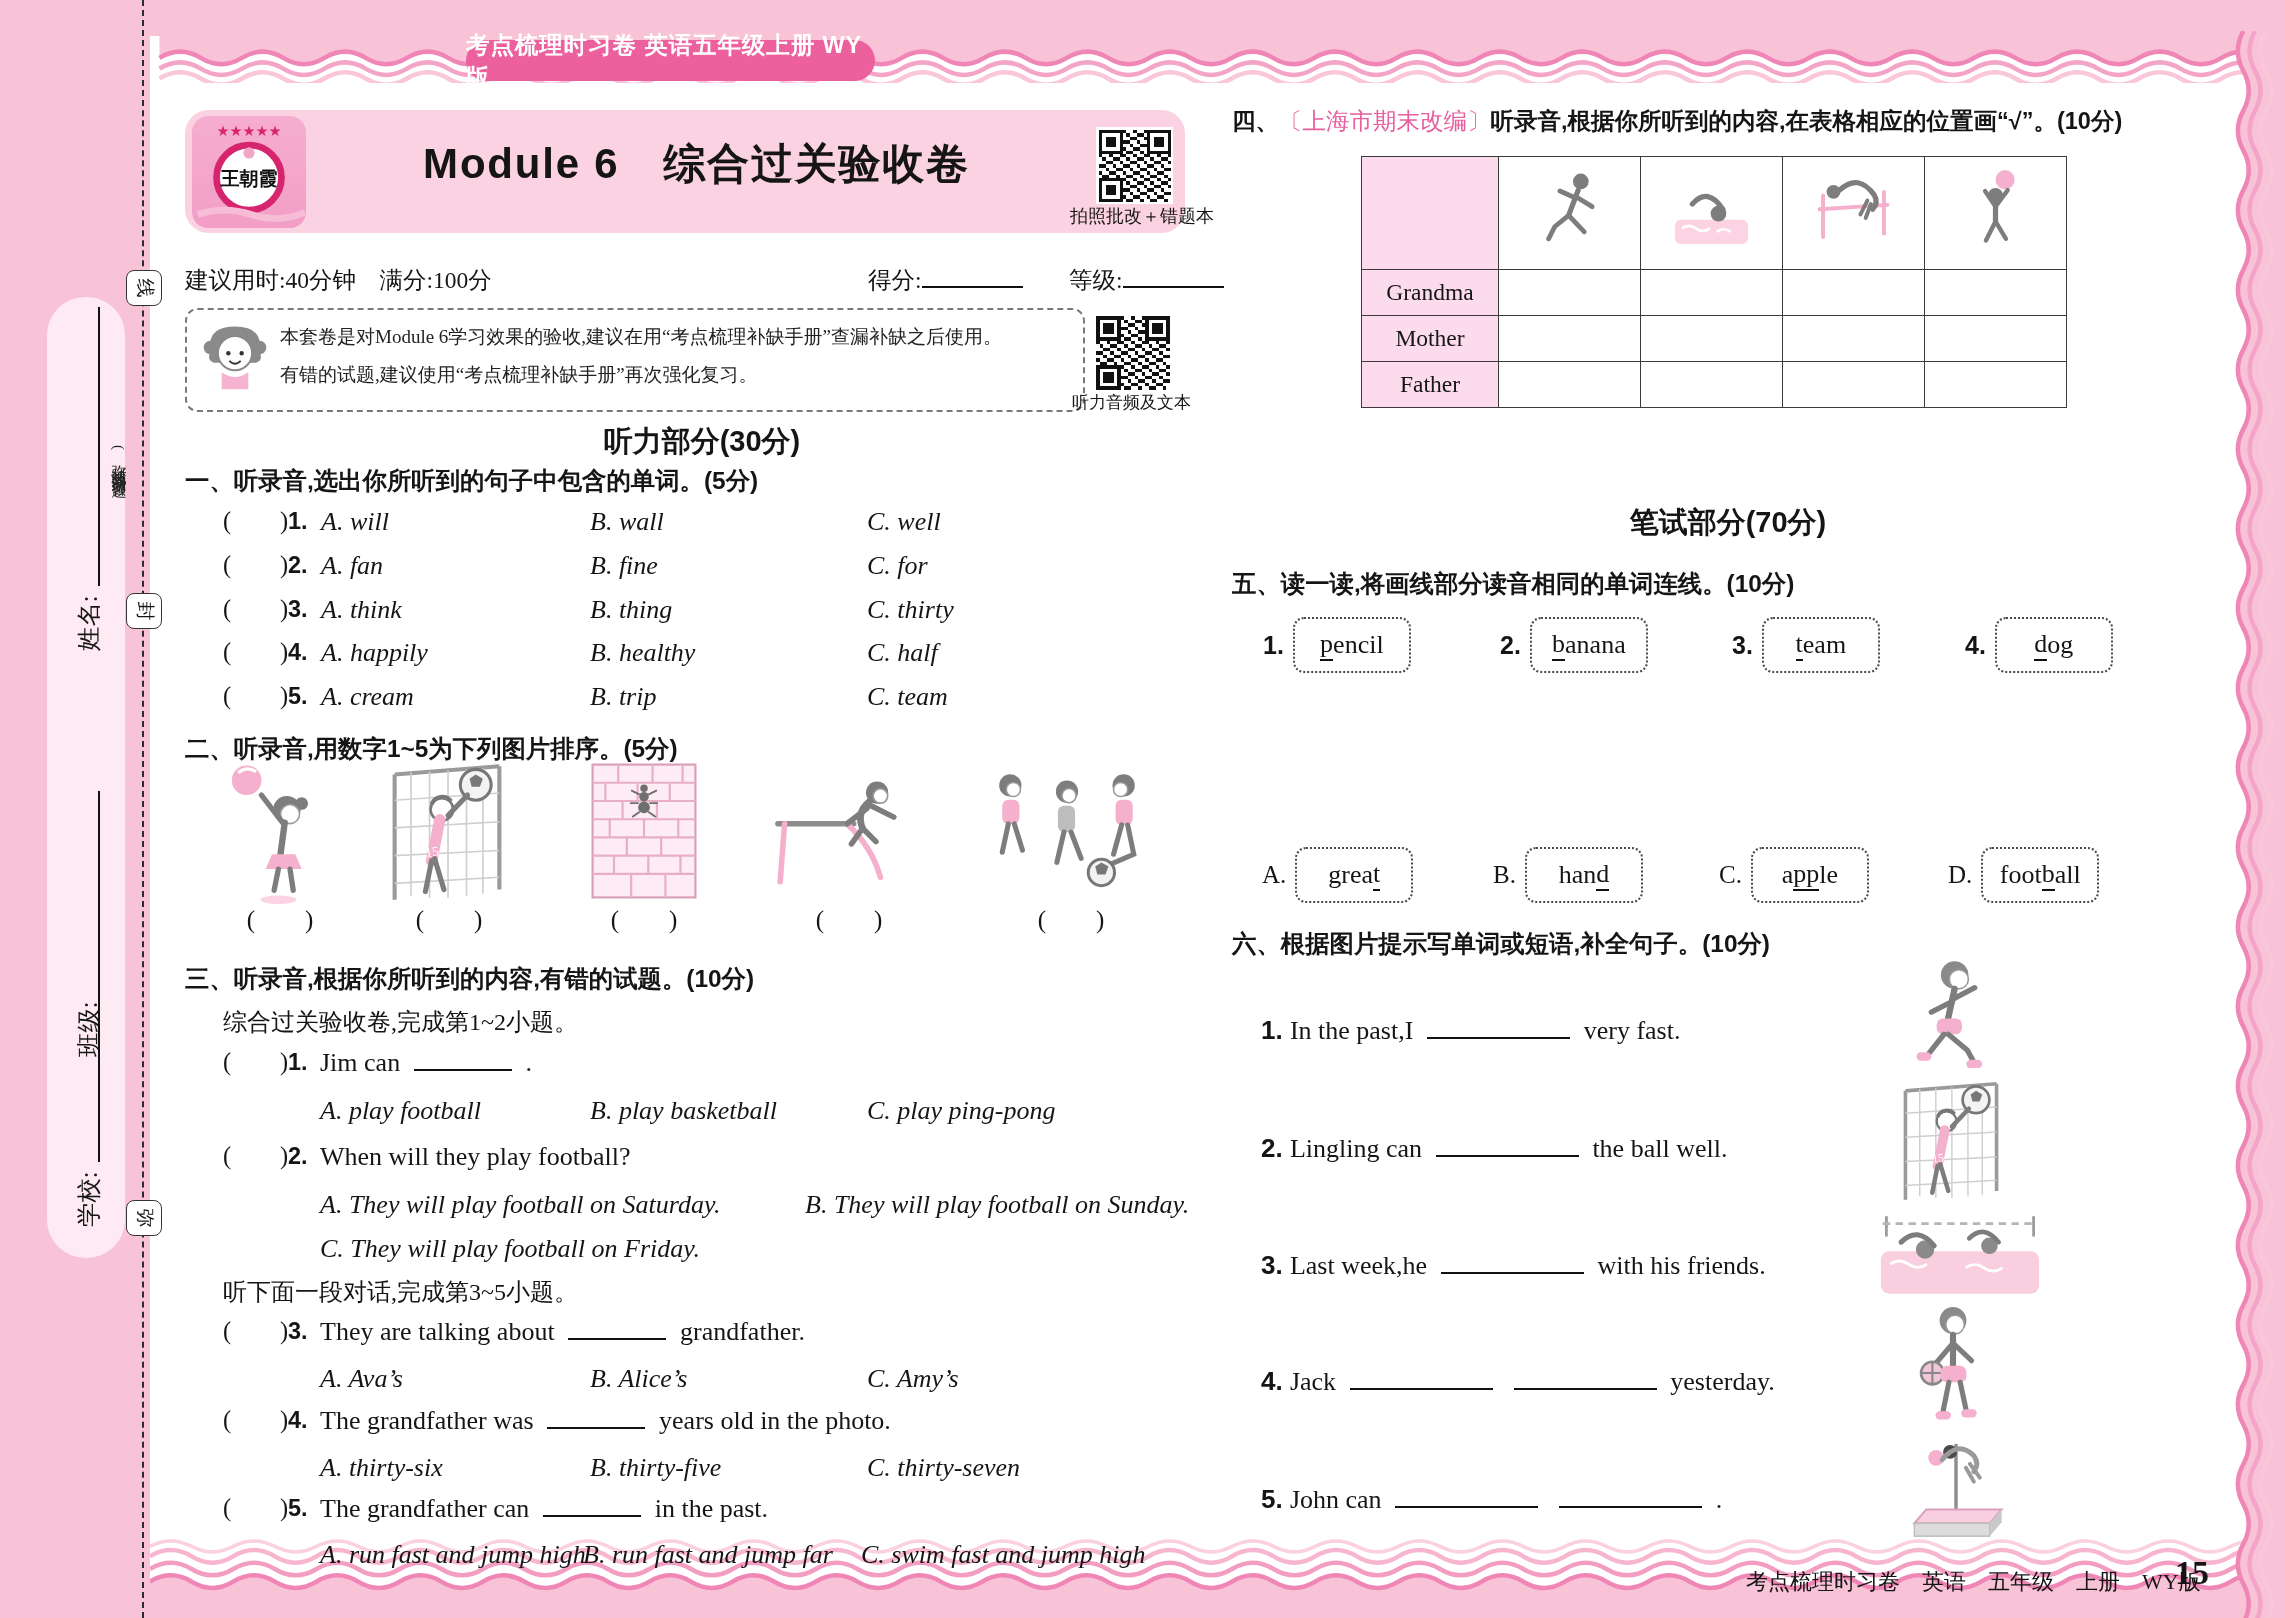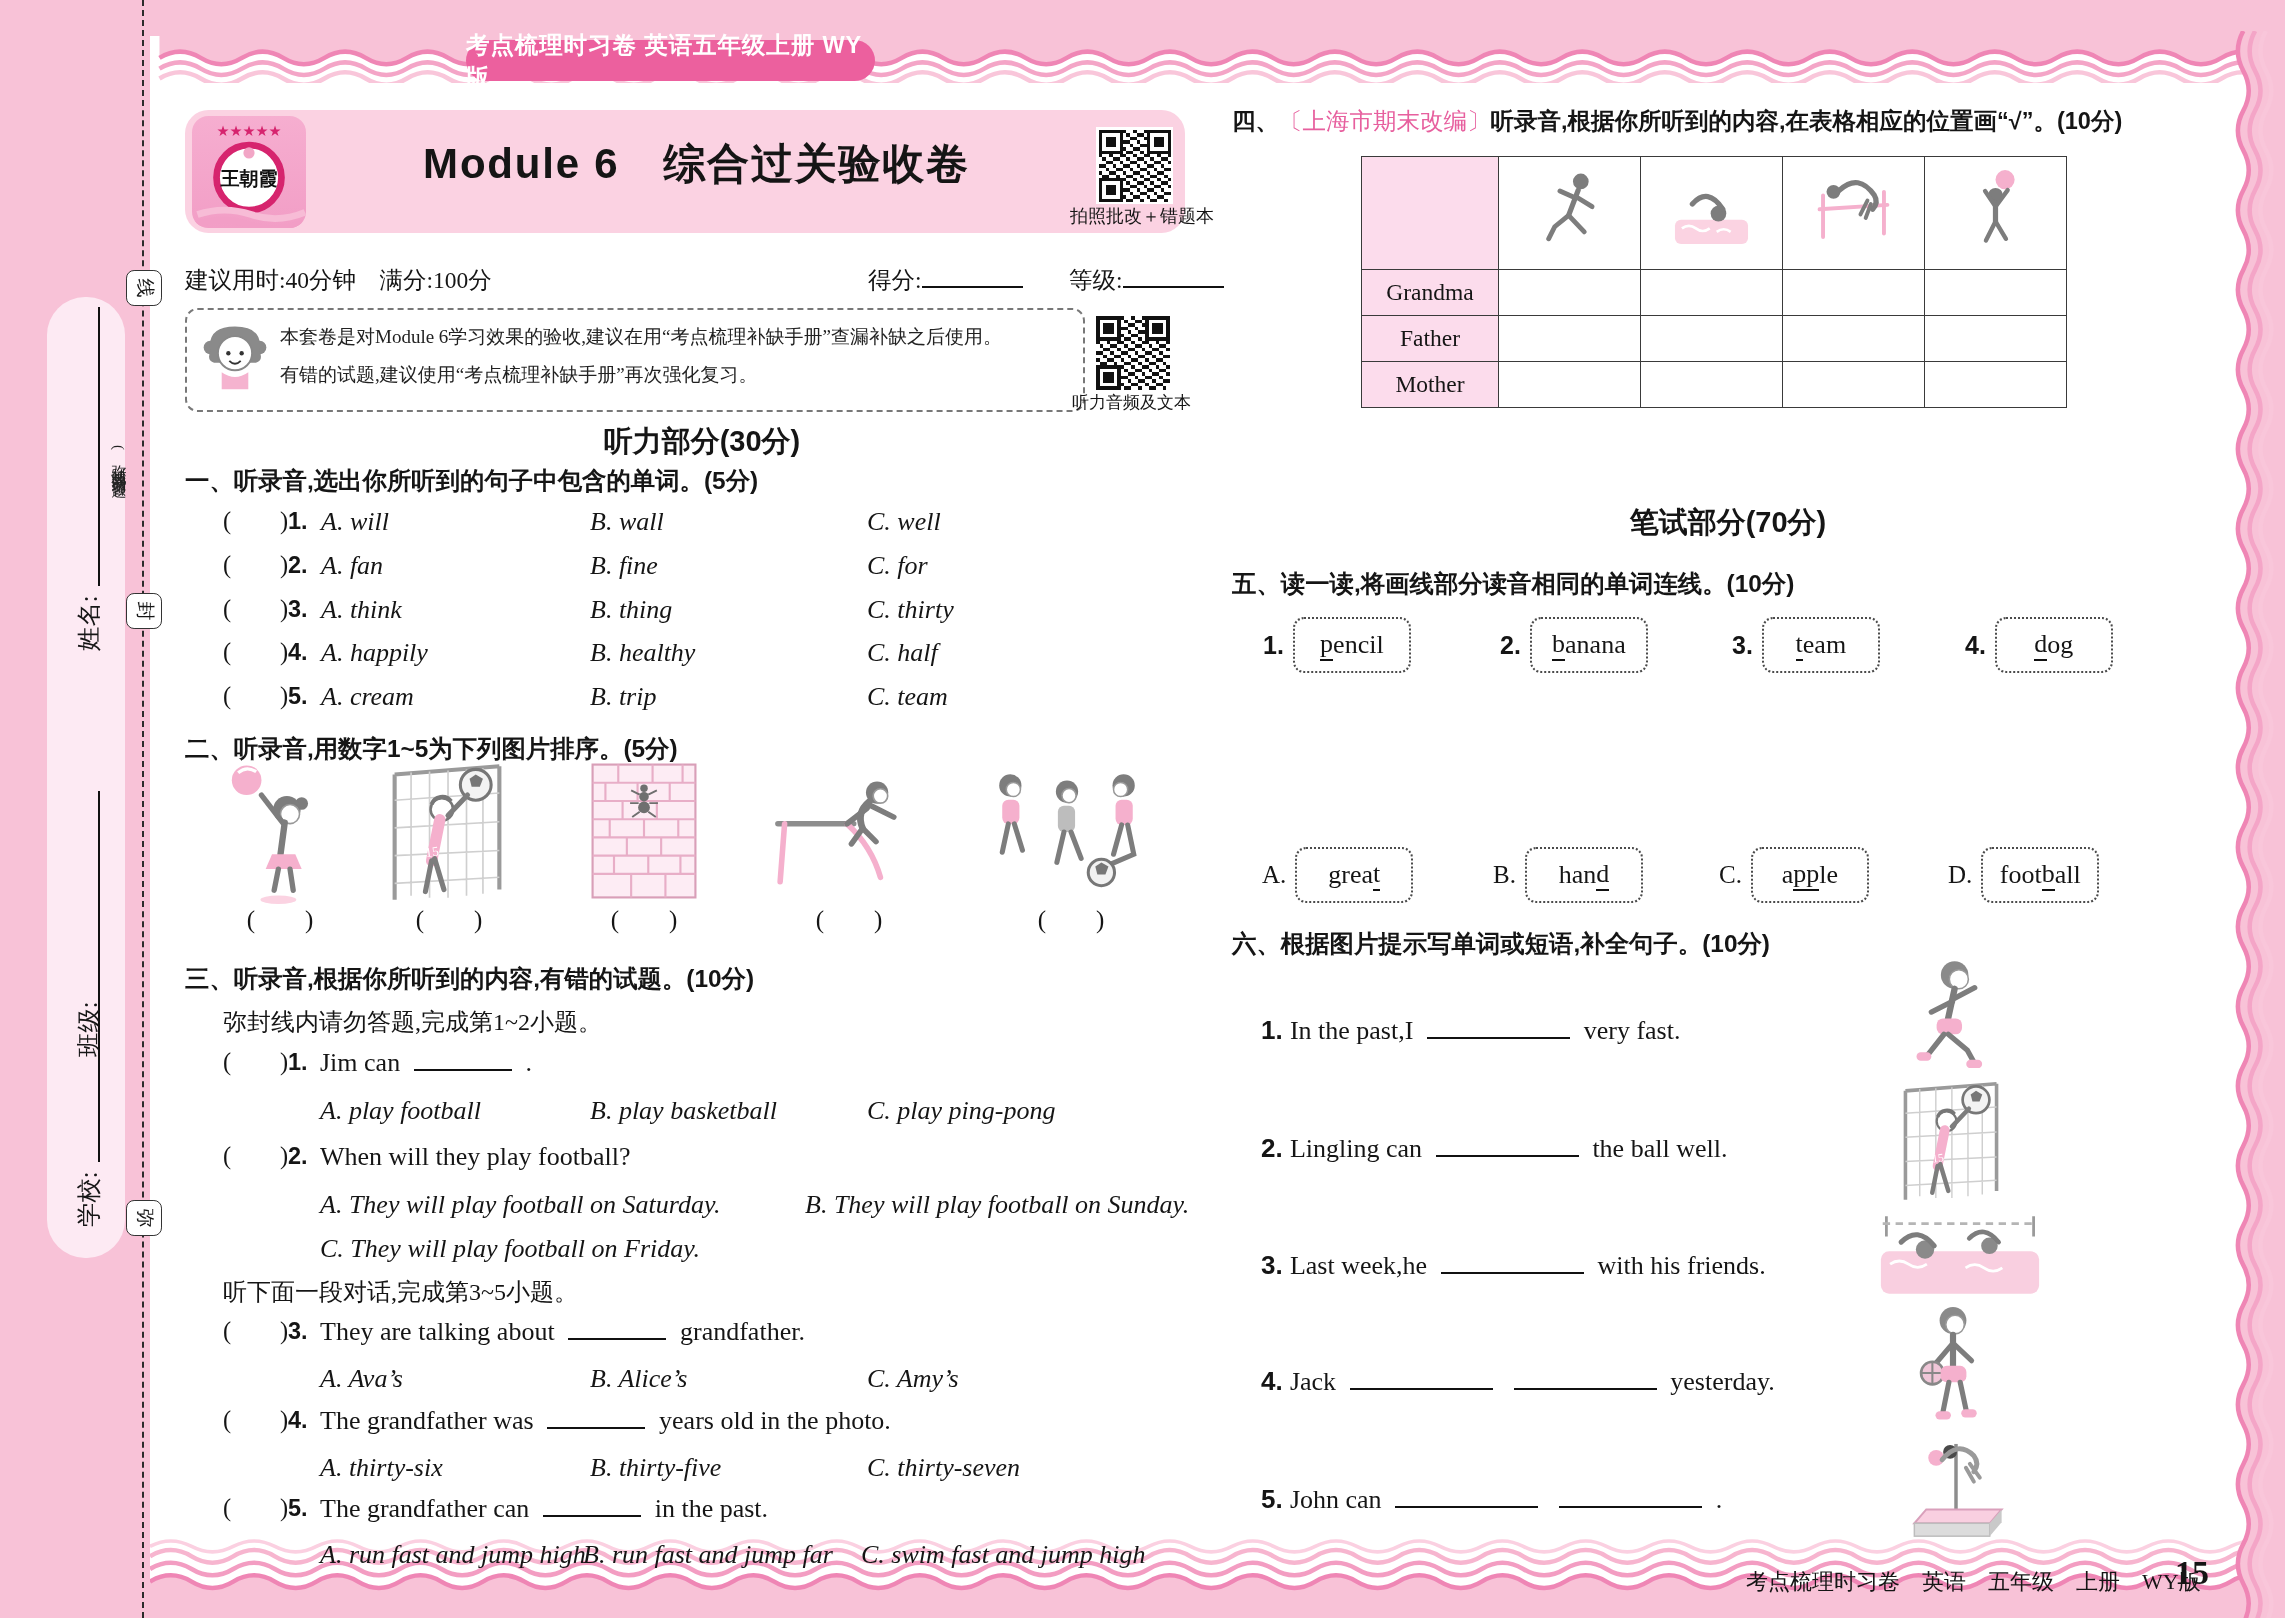--- a/index.html
+++ b/index.html
@@ -520,21 +520,21 @@
         <rect x="132" y="40" width="17" height="25" rx="6" fill="#f5b0cd"></rect>
         <path d="M138 65 L130 94 M144 65 L150 94 L122 106" stroke="#7d7d7d" stroke-width="5" stroke-linecap="round" fill="none"></path>
         <circle cx="118" cy="112" r="13" fill="#f2f2f2" stroke="#777" stroke-width="3"></circle>
         <path d="M112 106 l6 -4 l7 4 l-3 8 l-8 0Z" fill="#777"></path>
       </svg></div>
     <span class="figbracket" style="left: 1071px; top: 906px;">(        )</span>
   </div>
 
 <div class="abs qtitle hei" style="left:185px;top:963px;">三、听录音,根据你所听到的内容,有错的试题。(10分)</div>
 <div id="q3-body">
-    <div class="abs " style="left: 223px; top: 1006px;"><span class="subnote" style="position:static">弥封线内请勿答题,完成第1~2小题。</span></div>
+    <div class="abs " style="left: 223px; top: 1006px;"><span class="subnote" style="position:static">综合过关验收卷,完成第1~2小题。</span></div>
     <div class="abs " style="left: 223px; top: 1048px;"><span class="bracket">(        )</span><b class="qnum">1.</b></div>
     <div class="abs " style="left: 320px; top: 1048px;"><span class="stem" style="position:static"><span>Jim can</span> <span class="blank"></span> <span>.</span></span></div>
     <div class="abs" style="left: 0px; top: 1096px;">
       <span class="opt" style="left:320px">A. play football</span>
       <span class="opt" style="left:590px">B. play basketball</span>
       <span class="opt" style="left:867px">C. play ping-pong</span>
     </div>
     <div class="abs " style="left: 223px; top: 1142px;"><span class="bracket">(        )</span><b class="qnum">2.</b></div>
     <div class="abs " style="left: 320px; top: 1142px;"><span class="stem" style="position:static"><span>When will they play football?</span></span></div>
     <div class="abs" style="left: 0px; top: 1190px;">
@@ -603,28 +603,28 @@
           </svg></th>
       </tr>
       <tr>
         <th class="pinkc rowlab" style="height:45px;">Grandma</th>
         <td class="acell"></td>
         <td class="acell"></td>
         <td class="acell"></td>
         <td class="acell"></td>
       </tr>
       <tr>
-        <th class="pinkc rowlab" style="height:45px;">Father</th>
+        <th class="pinkc rowlab" style="height:45px;">Mother</th>
         <td class="acell"></td>
         <td class="acell"></td>
         <td class="acell"></td>
         <td class="acell"></td>
       </tr>
       <tr>
-        <th class="pinkc rowlab" style="height:45px;">Mother</th>
+        <th class="pinkc rowlab" style="height:45px;">Father</th>
         <td class="acell"></td>
         <td class="acell"></td>
         <td class="acell"></td>
         <td class="acell"></td>
       </tr>
     </tbody>
   </table>
 
 <div class="abs sechead hei" style="left:1511px;top:503px;width:434px;">笔试部分(70分)</div>
 <div class="abs qtitle hei" style="left:1232px;top:568px;">五、读一读,将画线部分读音相同的单词连线。(10分)</div>

